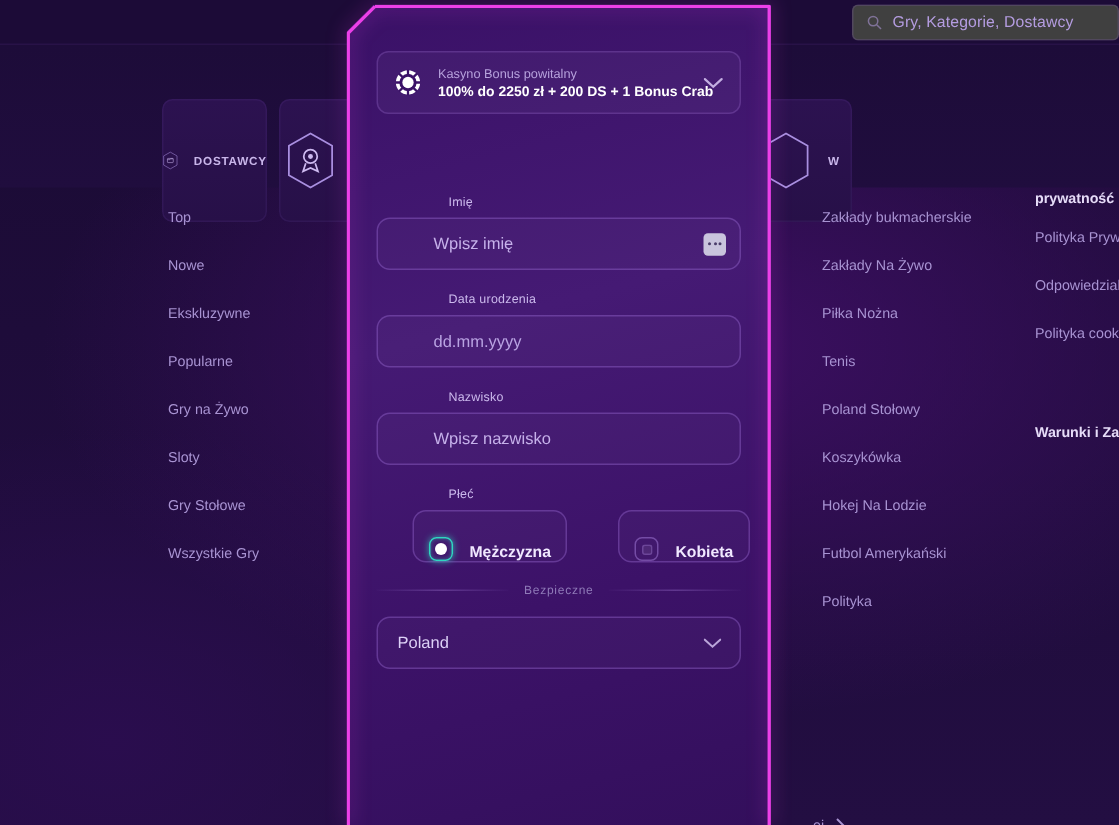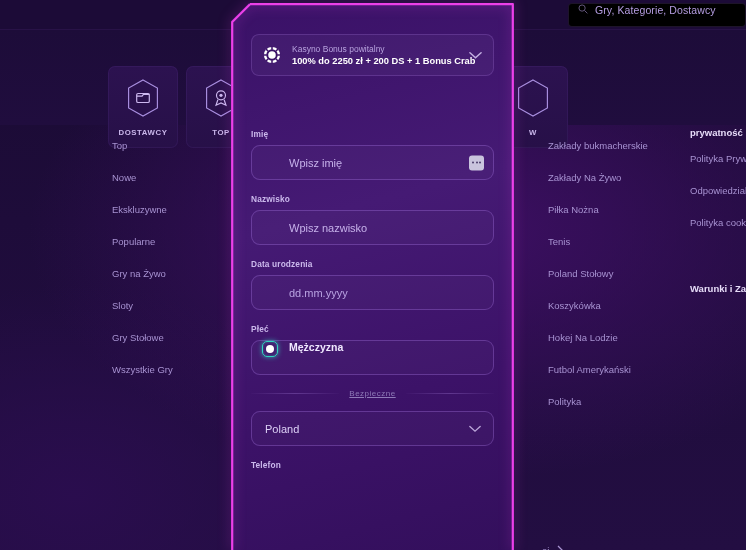--- a/index.html
+++ b/index.html
@@ -23,42 +23,42 @@
   .bg-layer { position: absolute; inset: 0; }
 
   .topbar {
     position: absolute; left: 0; top: 0; width: 746px; height: 30px;
     background: #1c0b37;
     border-bottom: 1px solid rgba(150,90,220,0.10);
   }
   .search-box {
     position: absolute; left: 568px; top: 3px;
     width: 178px; height: 24px;
-    background: #000000;
+    background: #404040;
     border: 1px solid rgba(160,110,230,0.18);
     border-radius: 4px;
-    display: flex; gap: 7px;
+    display: flex; align-items: center; gap: 7px;
     padding: 0 9px;
   }
   .search-ico { width: 10px; height: 10px; flex: none; opacity: .55; }
   .search-ph { font-size: 10.5px; color: #b49ce0; letter-spacing: .1px; white-space: nowrap; }
 
   .navstrip {
     position: absolute; left: 0; top: 30px; width: 746px; height: 95px;
     background: linear-gradient(180deg, #1d0c39 0%, #200d3e 100%);
   }
   .nav-tiles {
     position: absolute; left: 108px; top: 36px;
     display: flex; gap: 8px;
   }
   .tile {
     width: 70px; height: 82px;
     border-radius: 7px;
     background: linear-gradient(180deg, #2c1250 0%, #271048 100%);
-    display: flex; flex-direction: column;
+    display: flex; flex-direction: row;
     align-items: center; justify-content: center; gap: 10px;
     box-shadow: inset 0 0 0 1px rgba(140,90,210,0.10);
   }
   .tile.act { background: linear-gradient(180deg, #38195f 0%, #2f1452 100%); }
   .tile-label {
     font-size: 7.8px; font-weight: bold; color: #c9b6ea;
     letter-spacing: .55px; white-space: nowrap;
   }
   .hexico { width: 36px; height: 40px; display:block; }
 
@@ -131,22 +131,22 @@
     font-size: 16.5px; font-weight: bold; color: #ffffff; letter-spacing: .1px;
   }
   .close-ico {
     position: absolute; right: 0; top: 4px;
     width: 17px; height: 17px; opacity: .72;
   }
 
   .form { position: absolute; left: 20px; top: 126px; width: 243px; }
   .fld { margin-bottom: 14px; }
   .flabel {
-    font-size: 8.3px; font-weight: bold; color: #cbb9ec;
-    margin-bottom: 6px; letter-spacing: .15px;
+    font-size: 8.3px; font-weight: normal; color: #cbb9ec;
+    margin-bottom: 6px; letter-spacing: .15px; margin-left: 48px;
   }
   .finput {
     position: relative;
     width: 100%; height: 35px;
     border: 1px solid rgba(175,125,235,0.32);
     border-radius: 9px;
     background: rgba(255,255,255,0.025);
     display: flex; align-items: center;
     padding: 0 13px;
   }
@@ -160,21 +160,21 @@
     gap: 1.5px;
   }
   .autofill i { width: 2px; height: 2px; border-radius: 50%; background: #4a3c6a; display:block; }
 
   .gender-row { display: flex; gap: 10px; }
   .gbox {
     flex: 1; height: 35px;
     border: 1px solid rgba(175,125,235,0.32);
     border-radius: 9px;
     background: rgba(255,255,255,0.025);
-    display: flex; align-items: flex-start; padding: 0 10px; gap: 11px;
+    display: flex; align-items: flex-end; padding: 0 10px; gap: 11px; margin-left: 24px;
   }
   .radio {
     width: 16px; height: 16px; border-radius: 5px; flex: none;
     border: 1px solid rgba(180,140,235,0.45);
     display: flex; align-items: center; justify-content: center;
   }
   .radio.on {
     border-color: #2fd6c0;
     box-shadow: 0 0 5px rgba(47,214,192,0.75), inset 0 0 3px rgba(47,214,192,0.45);
   }
@@ -186,21 +186,21 @@
     background: rgba(255,255,255,0.07);
     box-shadow: inset 0 0 0 1px rgba(180,140,235,0.30);
   }
   .glabel { font-size: 10.5px; font-weight: bold; color: #f0e8ff; }
 
   .divider {
     display: flex; align-items: center; gap: 10px;
     margin: 9px 0 13px 0;
   }
   .divider .ln { flex: 1; height: 1px; background: linear-gradient(90deg, rgba(190,150,245,0.02), rgba(190,150,245,0.28), rgba(190,150,245,0.02)); }
-  .divider .dtxt { font-size: 8px; color: #8f7ab8; letter-spacing: .5px; text-decoration: underline; }
+  .divider .dtxt { font-size: 8px; color: #8f7ab8; letter-spacing: .5px; }
 
   .sel-arrow {
     position: absolute; right: 12px; top: 50%; transform: translateY(-50%);
     width: 12px; height: 8px; opacity: .8;
   }
   .selval { font-size: 11px; color: #ddd1f7; font-weight: 500; }
 </style>
 </head>
 <body>
 
@@ -361,63 +361,63 @@
               <span class="ph">Wpisz imię</span>
               <span class="autofill">
                   <i></i>
                   <i></i>
                   <i></i>
                 </span>
             </div>
           </div>
 
           <div class="fld">
+            <div class="flabel">Data urodzenia</div>
+            <div class="finput">
+              <span class="ph dim">dd.mm.yyyy</span>
+            </div>
+          </div>
+
+          <div class="fld">
             <div class="flabel">Nazwisko</div>
             <div class="finput">
               <span class="ph">Wpisz nazwisko</span>
-            </div>
-          </div>
-
-          <div class="fld">
-            <div class="flabel">Data urodzenia</div>
-            <div class="finput">
-              <span class="ph dim">dd.mm.yyyy</span>
             </div>
           </div>
 
           <div class="fld">
             <div class="flabel">Płeć</div>
             <div class="gender-row">
               <div class="gbox">
                 <span class="radio on"></span>
                 <span class="glabel">Mężczyzna</span>
               </div>
+              <div class="gbox">
+                <span class="radio off"></span>
+                <span class="glabel">Kobieta</span>
+              </div>
             </div>
           </div>
 
           <div class="divider">
             <span class="ln"></span>
             <span class="dtxt">Bezpieczne</span>
             <span class="ln"></span>
           </div>
 
           <div class="fld">
             <div class="finput">
               <span class="selval">Poland</span>
               <svg class="sel-arrow" viewBox="0 0 14 9">
                 <path d="M1 1.5 L7 7 L13 1.5" fill="none" stroke="#d9c8f5" stroke-width="1.6" stroke-linecap="round"></path>
               </svg>
             </div>
           </div>
 
 
-          <div class="fld">
-            <div class="flabel">Telefon</div>
-
-          </div>
 
         </div>
       </div>
     </div>
 
     <div class="modal-border">
       <svg width="283" height="547" viewBox="0 0 283 547">
         <path d="M19 1.2 L281.8 1.2 L281.8 547 M1.2 547 L1.2 19 L19 1.2" fill="none" stroke="#ec40e8" stroke-width="2.2" stroke-linejoin="round"></path>
       </svg>
     </div>

